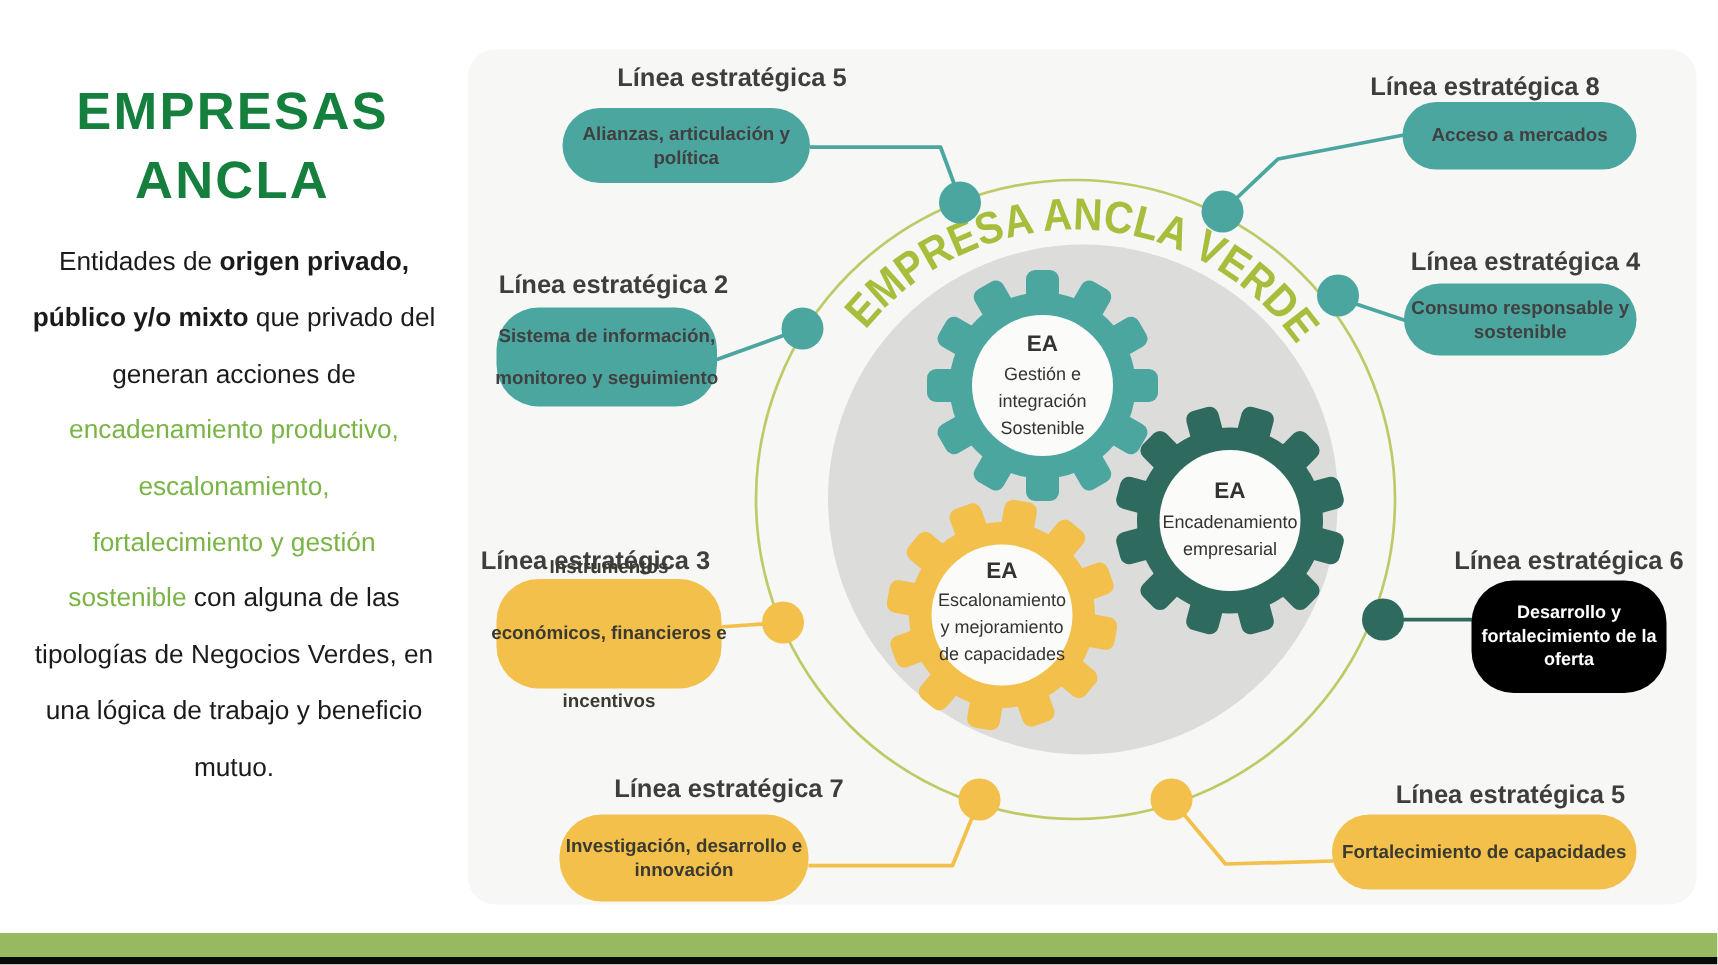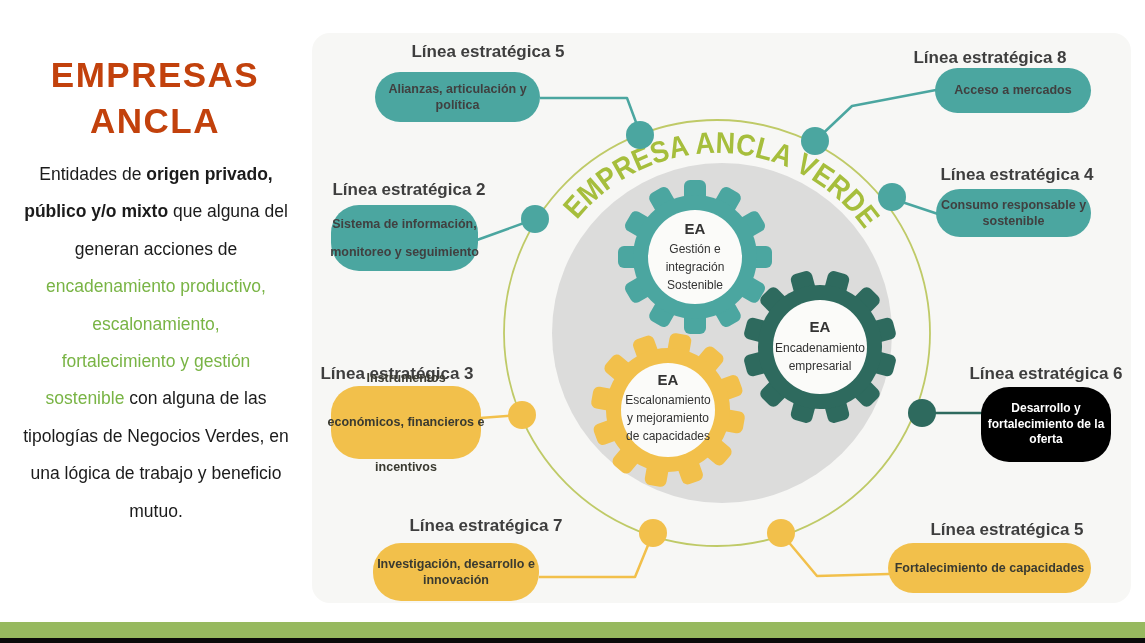--- a/index.html
+++ b/index.html
@@ -7,21 +7,21 @@
     width:1145px;height:643px;position:relative;overflow:hidden;
     background:#ffffff;
     font-family:"Liberation Sans",sans-serif;
   }
   .abs{position:absolute;}
 
   
   #left-title{
     left:15px;top:52px;width:280px;text-align:center;
     font-size:35px;font-weight:bold;letter-spacing:1.5px;
-    line-height:46px;color:#c2410c;
+    line-height:46px;color:#15803d;
   }
   #intro{
     left:8px;top:156px;width:296px;text-align:center;
     font-size:17.5px;line-height:37.4px;color:#1b1b1b;
   }
   .pline{white-space:nowrap;}
   .seg-n{font-weight:normal;}
   .seg-b{font-weight:bold;}
   .seg-g{color:#79B445;font-weight:normal;}
 
@@ -56,21 +56,21 @@
 </head>
 <body>
 
 <div class="abs" id="left-title">
   <div>EMPRESAS</div>
   <div>ANCLA</div>
 </div>
 
 <div class="abs" id="intro">
   <div class="pline"><span class="seg-n">Entidades de </span><span class="seg-b">origen privado,</span></div>
-  <div class="pline"><span class="seg-b">público y/o mixto</span><span class="seg-n"> que alguna del</span></div>
+  <div class="pline"><span class="seg-b">público y/o mixto</span><span class="seg-n"> que privado del</span></div>
   <div class="pline"><span class="seg-n">generan acciones de</span></div>
   <div class="pline"><span class="seg-g">encadenamiento productivo,</span></div>
   <div class="pline"><span class="seg-g">escalonamiento,</span></div>
   <div class="pline"><span class="seg-g">fortalecimiento y gestión</span></div>
   <div class="pline"><span class="seg-g">sostenible</span><span class="seg-n"> con alguna de las</span></div>
   <div class="pline"><span class="seg-n">tipologías de Negocios Verdes, en</span></div>
   <div class="pline"><span class="seg-n">una lógica de trabajo y beneficio</span></div>
   <div class="pline"><span class="seg-n">mutuo.</span></div>
 </div>
 

